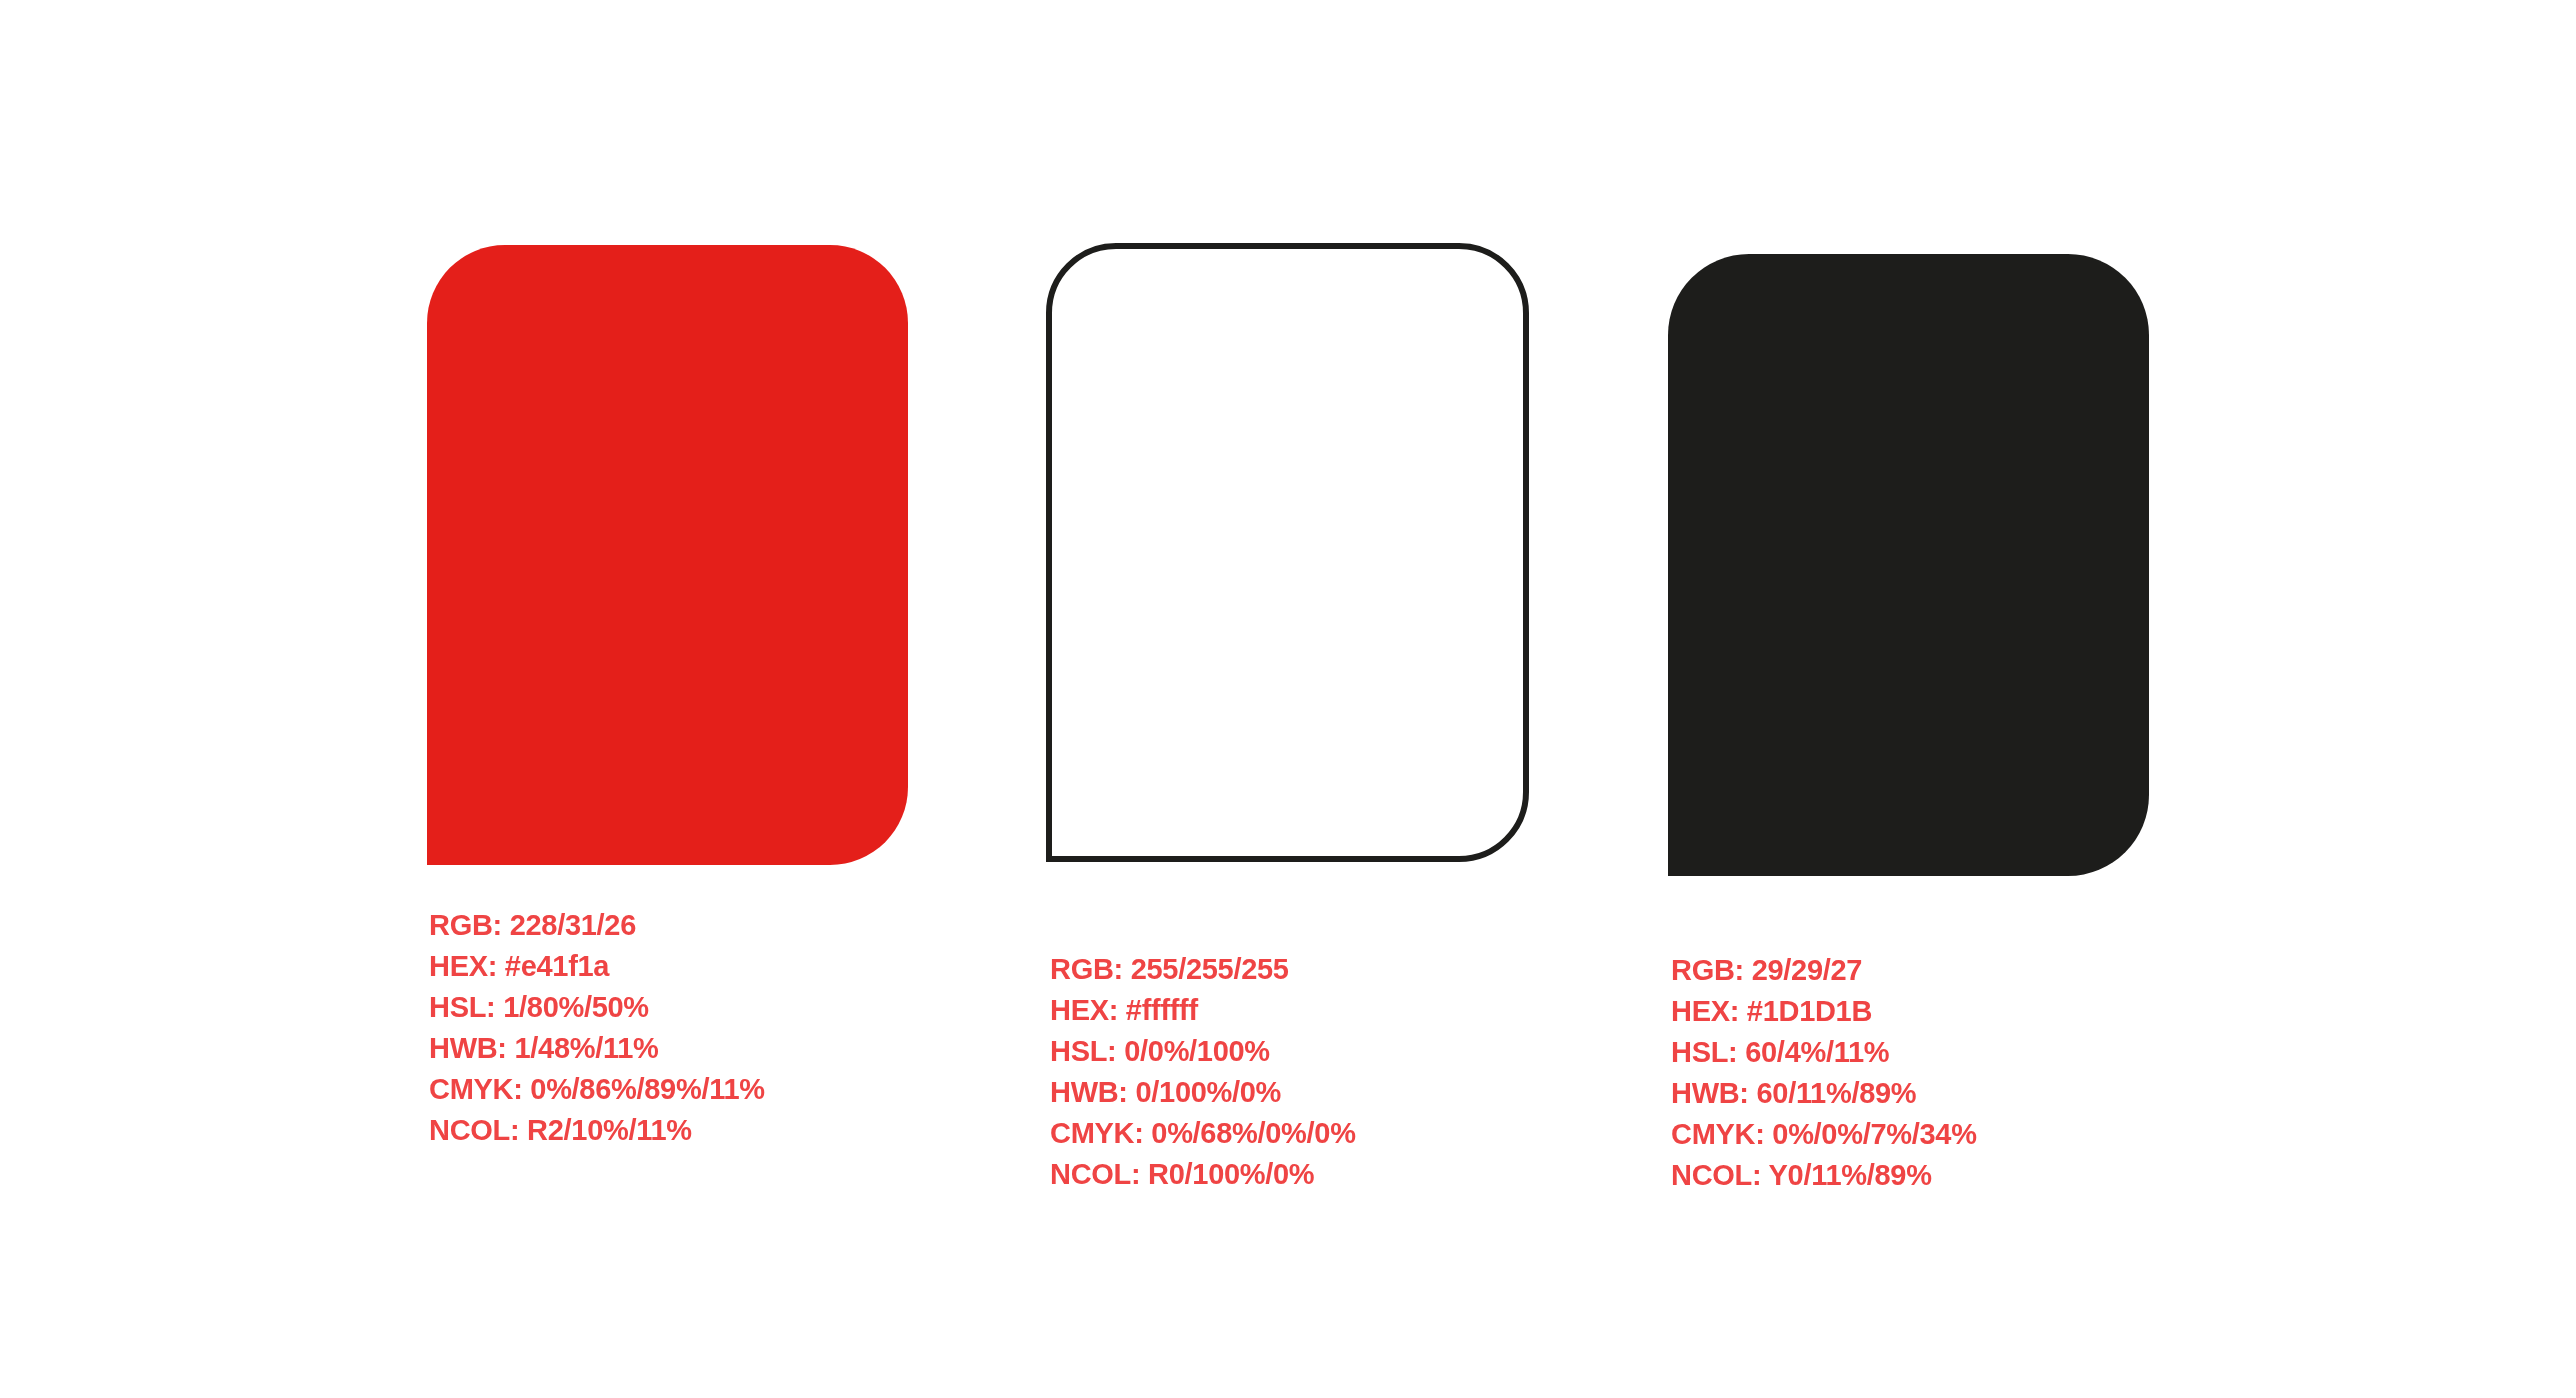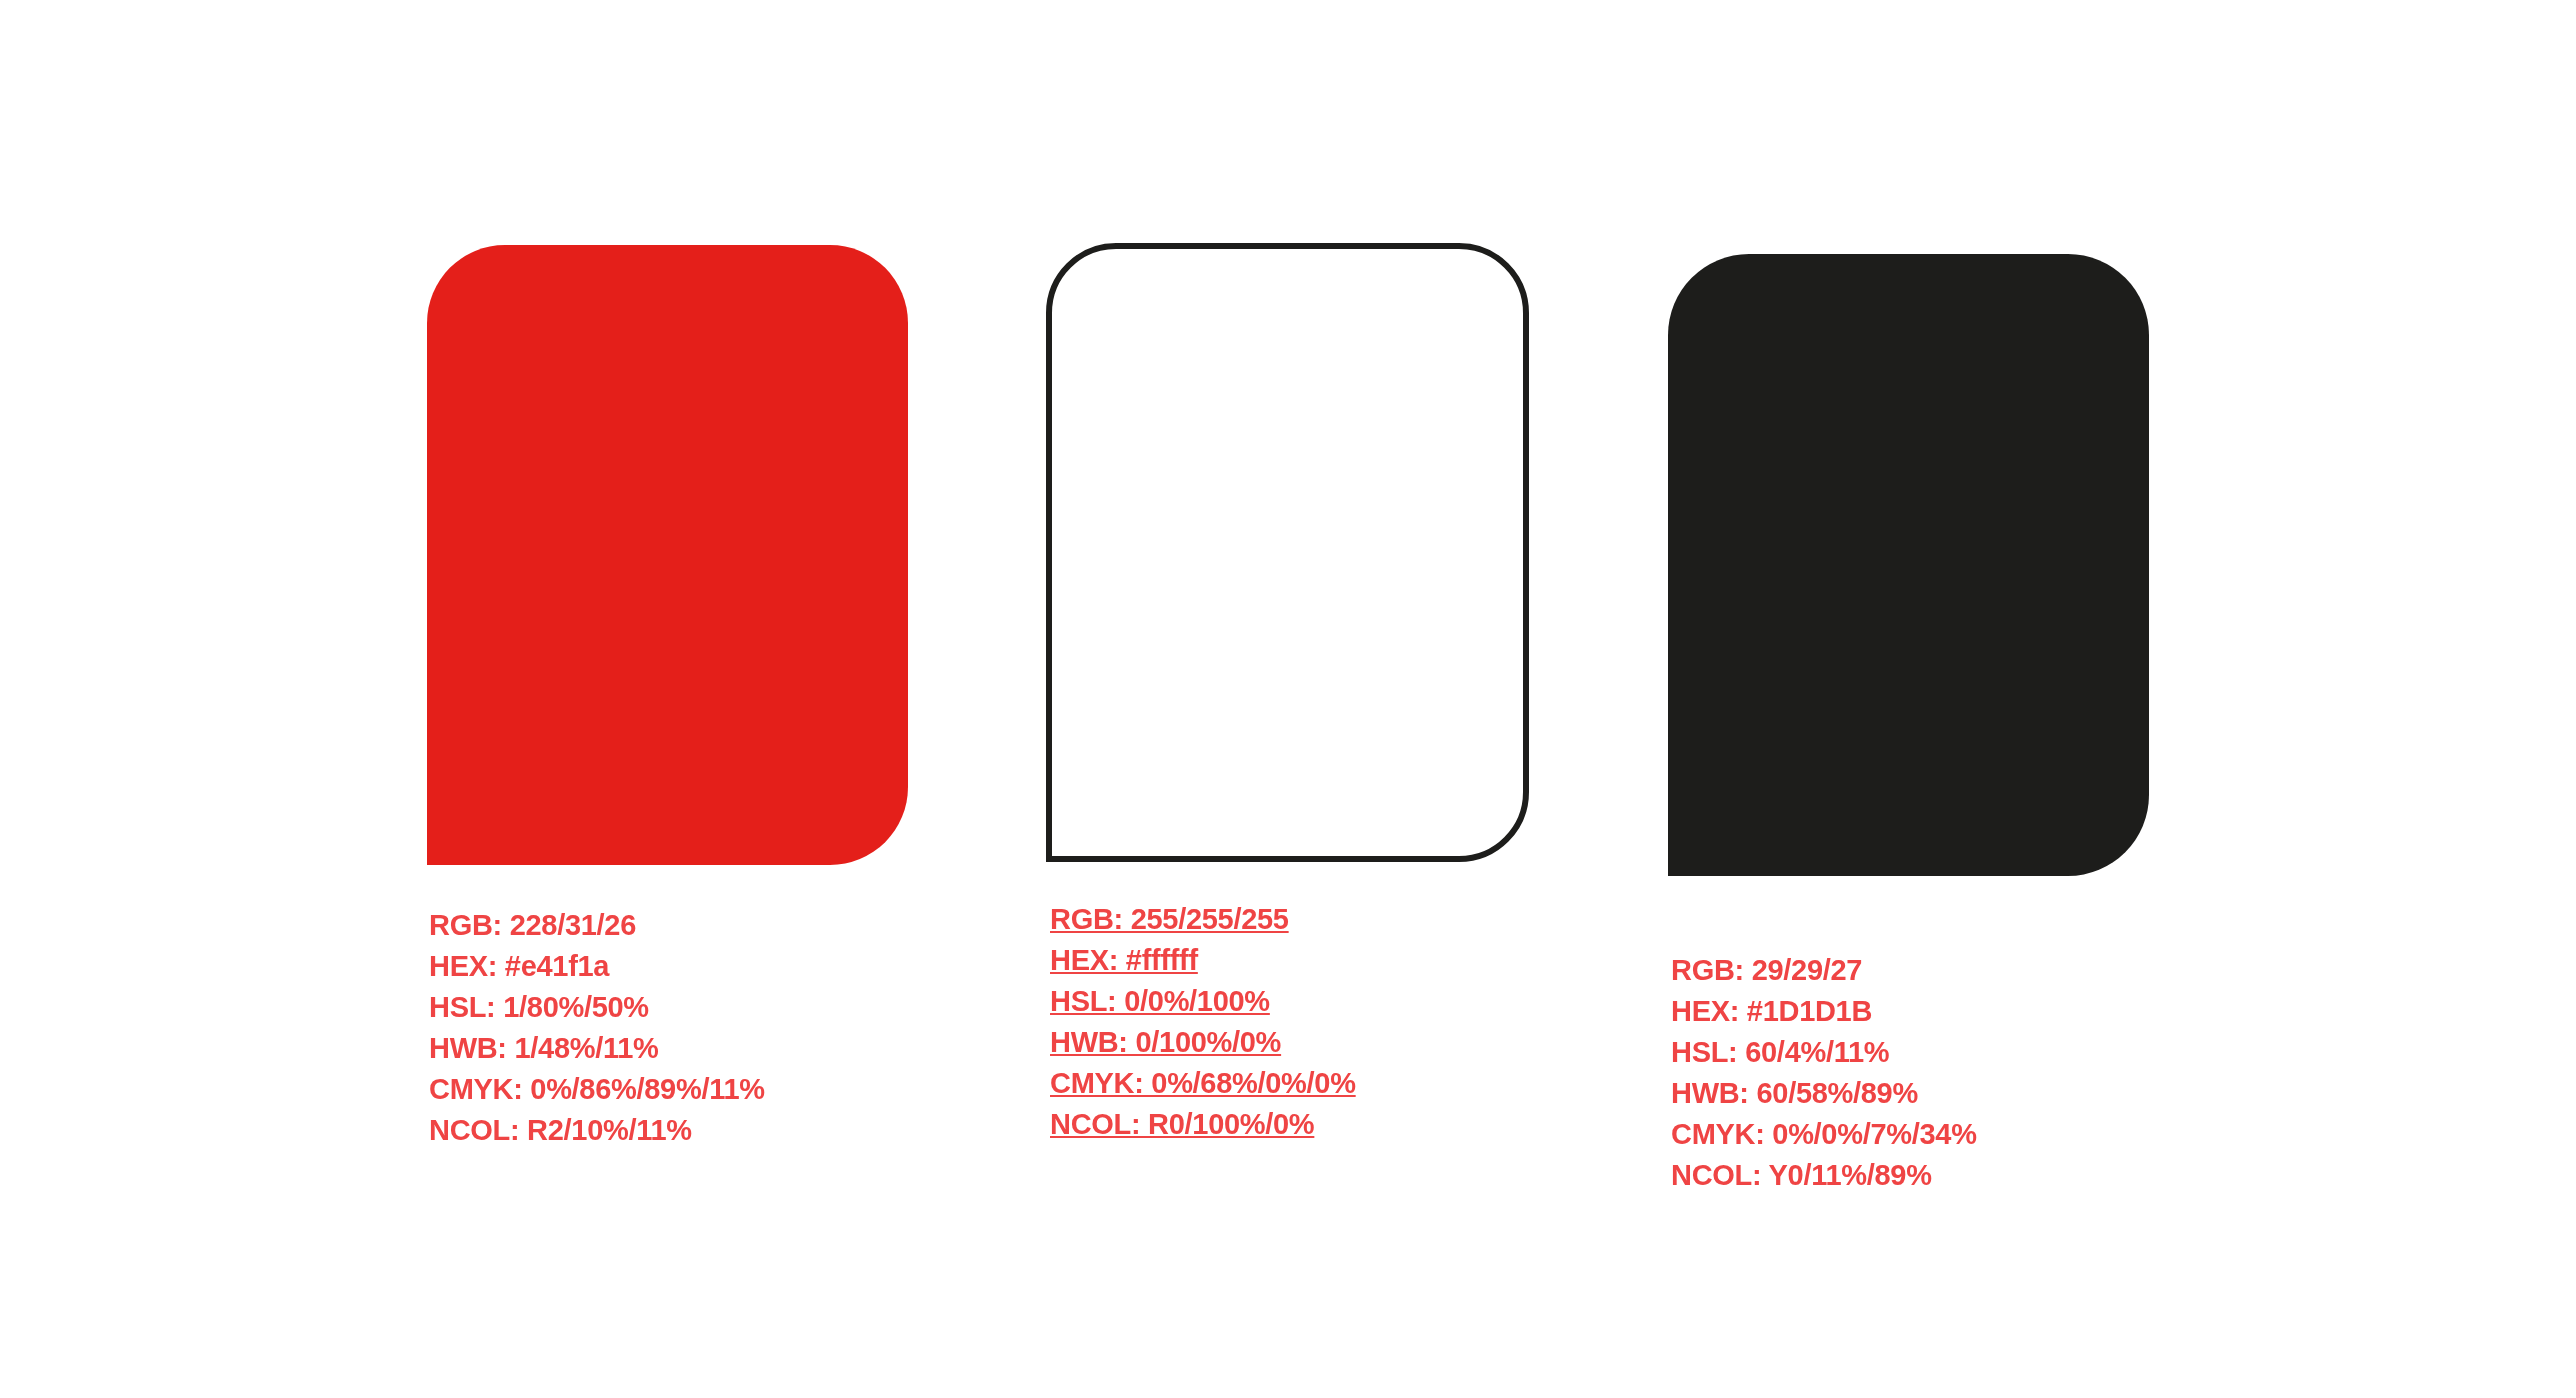--- a/index.html
+++ b/index.html
@@ -65,21 +65,21 @@
     font-family: "Liberation Sans", sans-serif;
     font-weight: bold;
     font-size: 29px;
     line-height: 41px;
     letter-spacing: -0.3px;
     color: #ef4444;
     white-space: nowrap;
   }
 
   .spec-red   { left: 429px;  top: 905px; }
-  .spec-white { left: 1050px; top: 899px; text-decoration: underline; }
+  .spec-white { left: 1050px; top: 949px; }
   .spec-black { left: 1671px; top: 950px; }
 
   .spec-line {
     display: block;
   }
 </style>
 </head>
 <body>
 
 <div id="palette-board">
@@ -107,20 +107,20 @@
       <span class="spec-line">NCOL: R0/100%/0%</span>
     </div>
   </div>
 
   <div class="swatch-group">
     <div class="chip chip-black" style="background: rgb(29, 29, 27);"></div>
     <div class="spec-block spec-black">
       <span class="spec-line">RGB: 29/29/27</span>
       <span class="spec-line">HEX: #1D1D1B</span>
       <span class="spec-line">HSL: 60/4%/11%</span>
-      <span class="spec-line">HWB: 60/58%/89%</span>
+      <span class="spec-line">HWB: 60/11%/89%</span>
       <span class="spec-line">CMYK: 0%/0%/7%/34%</span>
       <span class="spec-line">NCOL: Y0/11%/89%</span>
     </div>
   </div>
 
 </div>
 
 
 </body></html>

